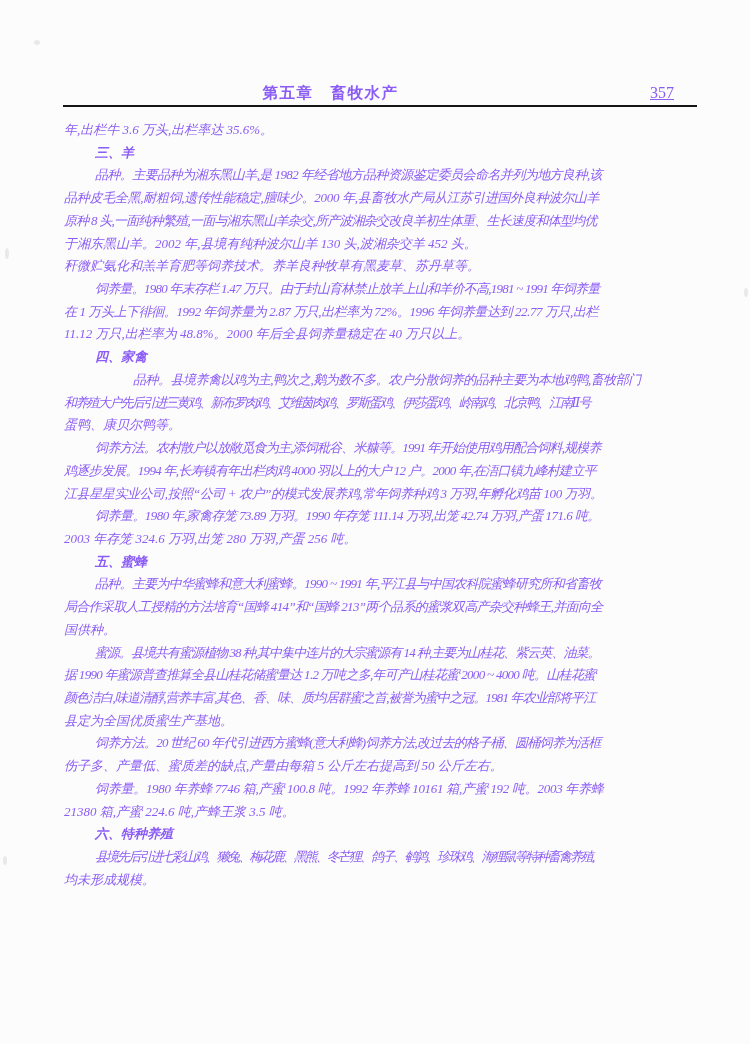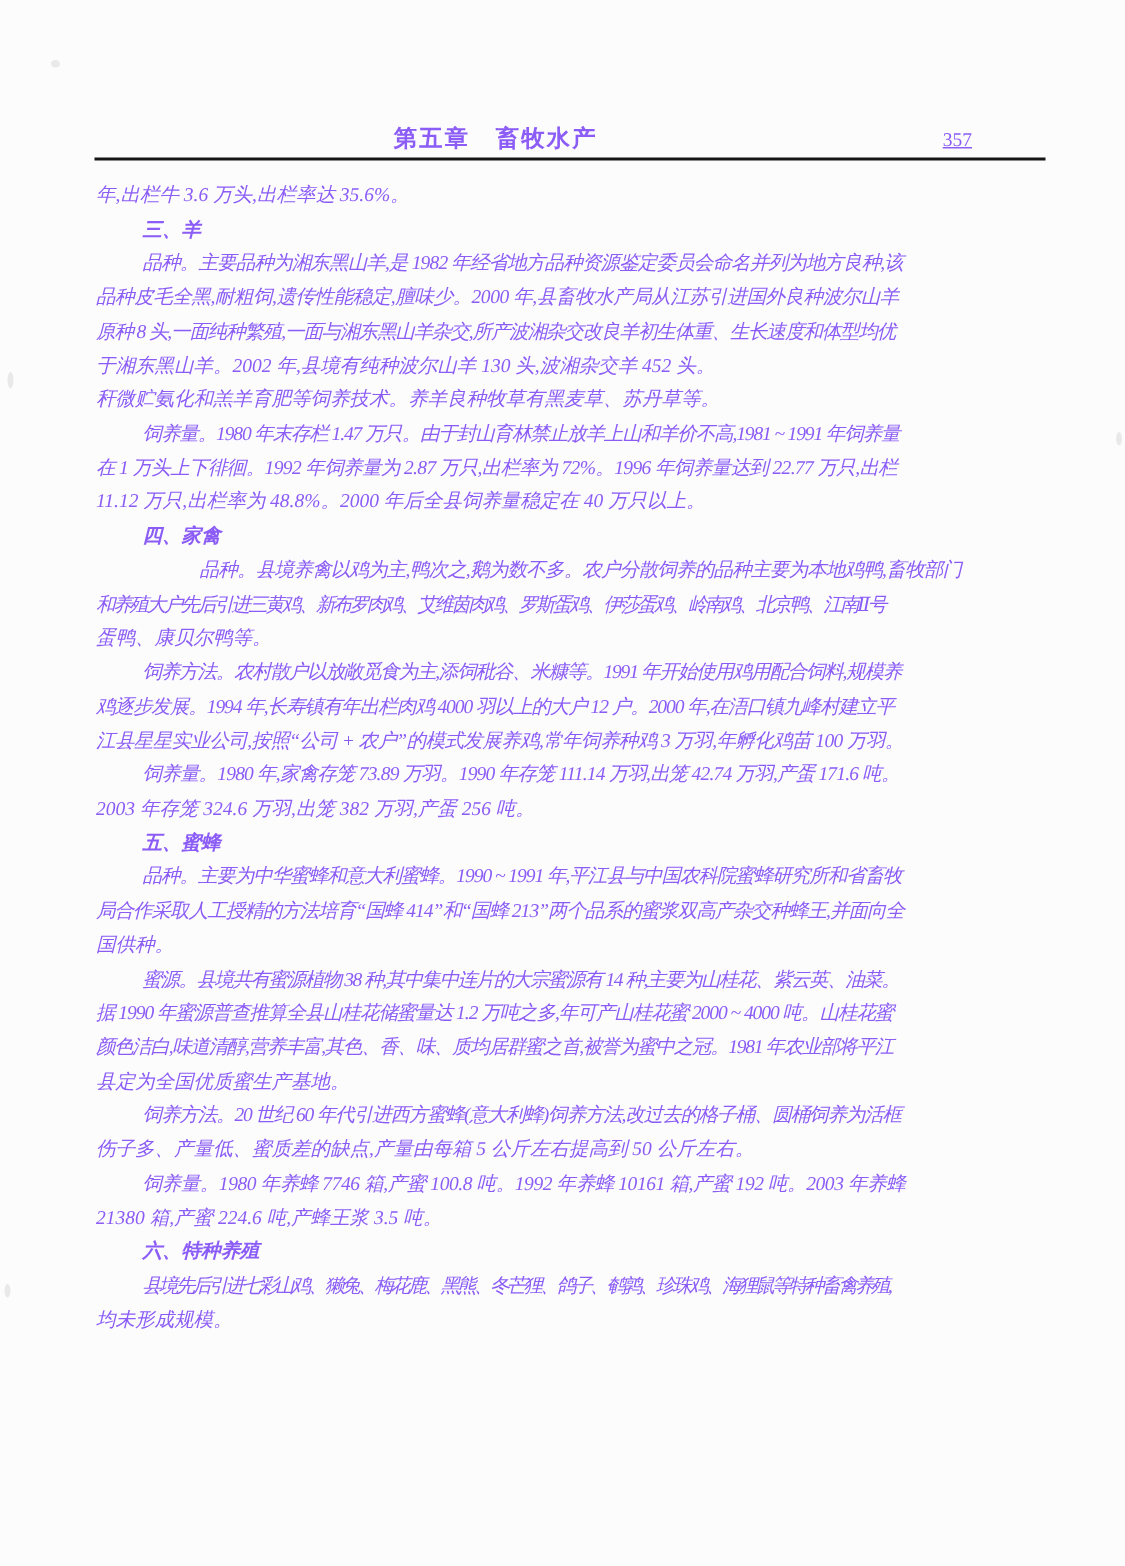--- a/index.html
+++ b/index.html
@@ -27,22 +27,22 @@
     width: 533px;
     text-align: center;
     font-family: "Liberation Sans", "DejaVu Sans", sans-serif;
     font-weight: bold;
     font-size: 15.5px;
     line-height: 19px;
     letter-spacing: 1.5px;
   }
   .pagenum {
     position: absolute;
-    right: 44px; top: 0;
-    font-size: 13px;
+    right: 18px; top: 0;
+    font-size: 16px;
     line-height: 19px;
     text-decoration: underline;
   }
   .rule {
     position: absolute;
     top: 105px; left: 63px;
     width: 634px; height: 2px;
     background: #151515;
   }
   
@@ -100,21 +100,21 @@
       <div class="line"><span style="letter-spacing: -0.419355px;">在 1 万头上下徘徊。1992 年饲养量为 2.87 万只,出栏率为 72%。1996 年饲养量达到 22.77 万只,出栏</span></div>
       <div class="line"><span>11.12 万只,出栏率为 48.8%。2000 年后全县饲养量稳定在 40 万只以上。</span></div>
       <div class="line heading" style="padding-left: 31px;"><span>四、家禽</span></div>
       <div class="line" style="padding-left: 31px;"><span style="letter-spacing: -0.511628px; margin-left: 38px;">品种。县境养禽以鸡为主,鸭次之,鹅为数不多。农户分散饲养的品种主要为本地鸡鸭,畜牧部门</span></div>
       <div class="line"><span style="letter-spacing: -1.7234px;">和养殖大户先后引进三黄鸡、新布罗肉鸡、艾维茵肉鸡、罗斯蛋鸡、伊莎蛋鸡、岭南鸡、北京鸭、江南Ⅱ号</span></div>
       <div class="line"><span>蛋鸭、康贝尔鸭等。</span></div>
       <div class="line" style="padding-left: 31px;"><span style="letter-spacing: -0.804348px;">饲养方法。农村散户以放敞觅食为主,添饲秕谷、米糠等。1991 年开始使用鸡用配合饲料,规模养</span></div>
       <div class="line"><span style="letter-spacing: -0.701754px;">鸡逐步发展。1994 年,长寿镇有年出栏肉鸡 4000 羽以上的大户 12 户。2000 年,在浯口镇九峰村建立平</span></div>
       <div class="line"><span style="letter-spacing: -0.396226px;">江县星星实业公司,按照“公司 + 农户”的模式发展养鸡,常年饲养种鸡 3 万羽,年孵化鸡苗 100 万羽。</span></div>
       <div class="line" style="padding-left: 31px;"><span style="letter-spacing: -0.537313px;">饲养量。1980 年,家禽存笼 73.89 万羽。1990 年存笼 111.14 万羽,出笼 42.74 万羽,产蛋 171.6 吨。</span></div>
-      <div class="line"><span>2003 年存笼 324.6 万羽,出笼 382 万羽,产蛋 256 吨。</span></div>
+      <div class="line"><span>2003 年存笼 324.6 万羽,出笼 280 万羽,产蛋 256 吨。</span></div>
       <div class="line heading" style="padding-left: 31px;"><span>五、蜜蜂</span></div>
       <div class="line" style="padding-left: 31px;"><span style="letter-spacing: -0.693878px;">品种。主要为中华蜜蜂和意大利蜜蜂。1990 ~ 1991 年,平江县与中国农科院蜜蜂研究所和省畜牧</span></div>
       <div class="line"><span style="letter-spacing: -0.647059px;">局合作采取人工授精的方法培育“国蜂 414”和“国蜂 213”两个品系的蜜浆双高产杂交种蜂王,并面向全</span></div>
       <div class="line"><span>国供种。</span></div>
       <div class="line" style="padding-left: 31px;"><span style="letter-spacing: -0.979592px;">蜜源。县境共有蜜源植物 38 种,其中集中连片的大宗蜜源有 14 种,主要为山桂花、紫云英、油菜。</span></div>
       <div class="line"><span style="letter-spacing: -0.694915px;">据 1990 年蜜源普查推算全县山桂花储蜜量达 1.2 万吨之多,年可产山桂花蜜 2000 ~ 4000 吨。山桂花蜜</span></div>
       <div class="line"><span style="letter-spacing: -0.88px;">颜色洁白,味道清醇,营养丰富,其色、香、味、质均居群蜜之首,被誉为蜜中之冠。1981 年农业部将平江</span></div>
       <div class="line"><span>县定为全国优质蜜生产基地。</span></div>
       <div class="line" style="padding-left: 31px;"><span style="letter-spacing: -0.75px;">饲养方法。20 世纪 60 年代引进西方蜜蜂(意大利蜂)饲养方法,改过去的格子桶、圆桶饲养为活框</span></div>
       <div class="line"><span>伤子多、产量低、蜜质差的缺点,产量由每箱 5 公斤左右提高到 50 公斤左右。</span></div>

